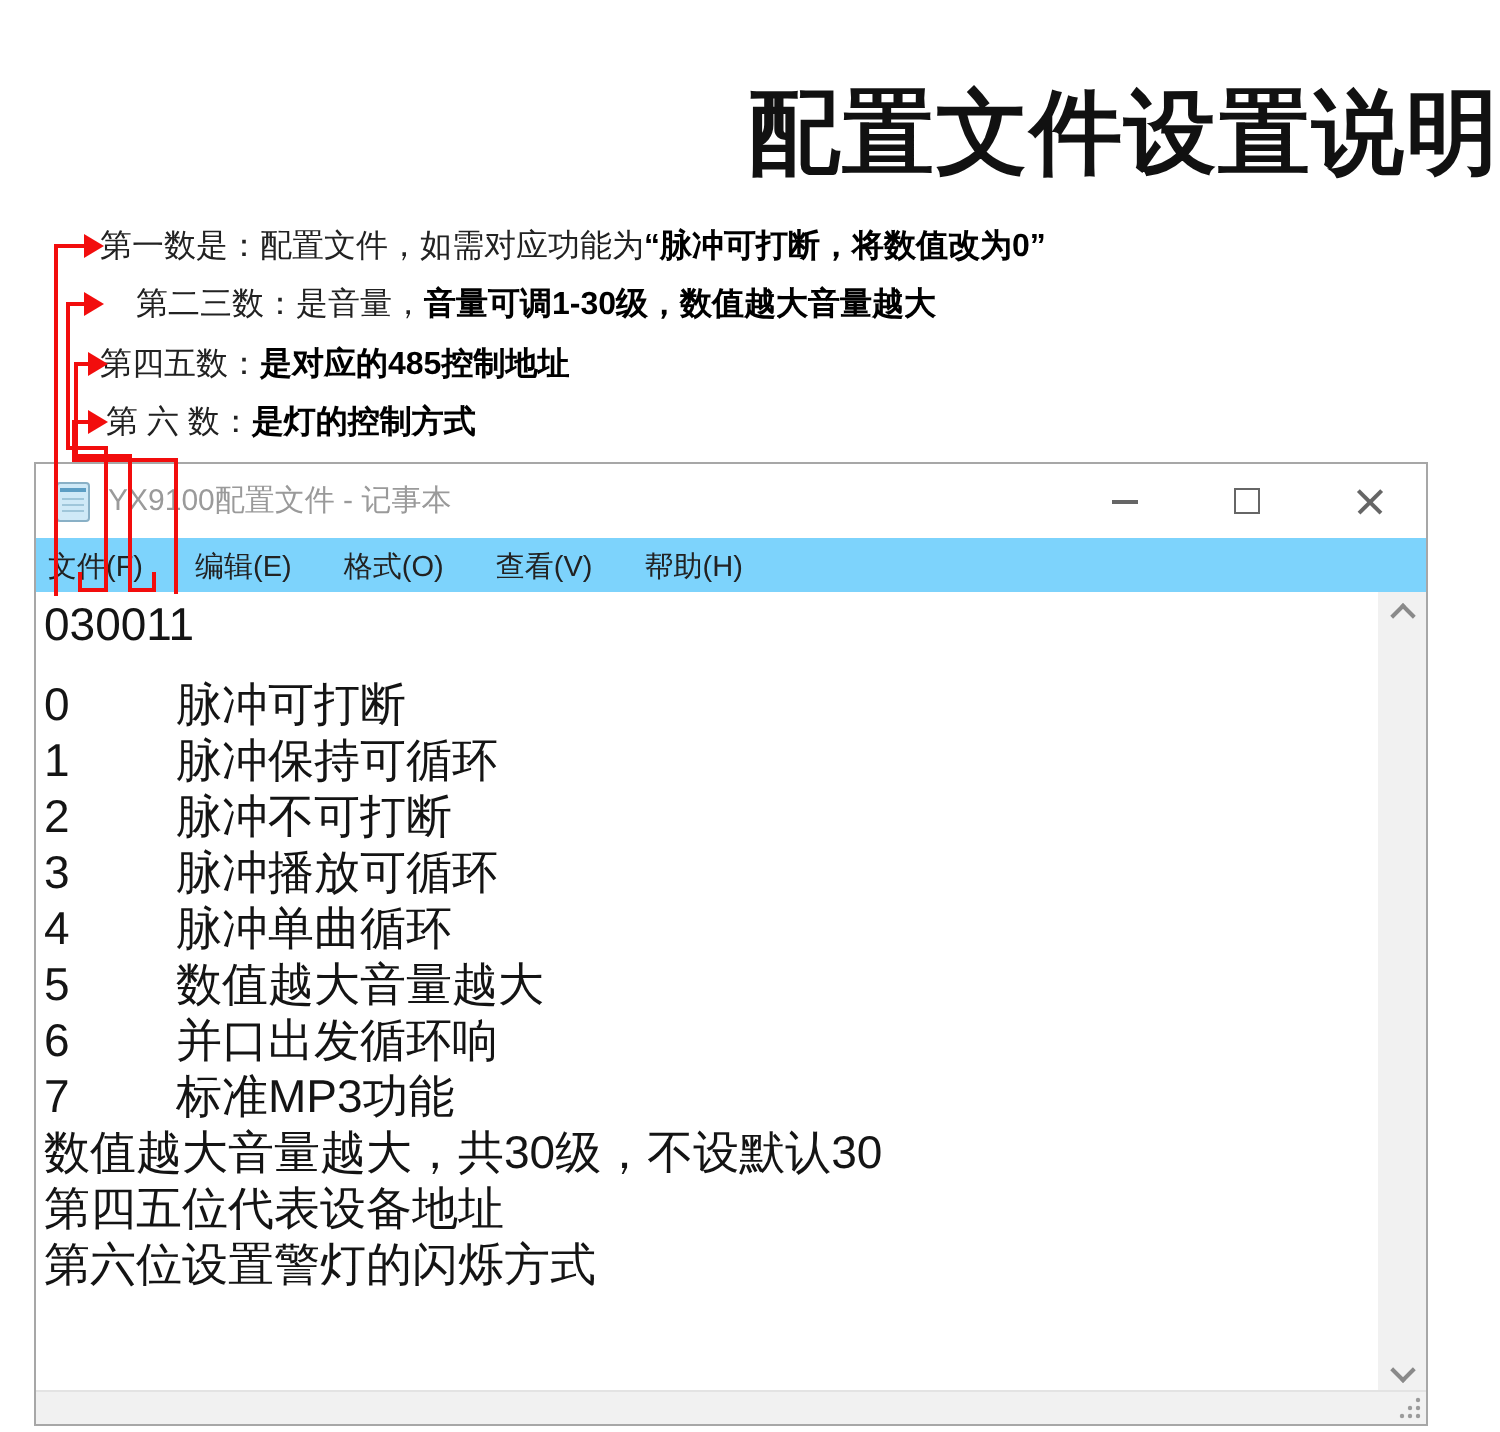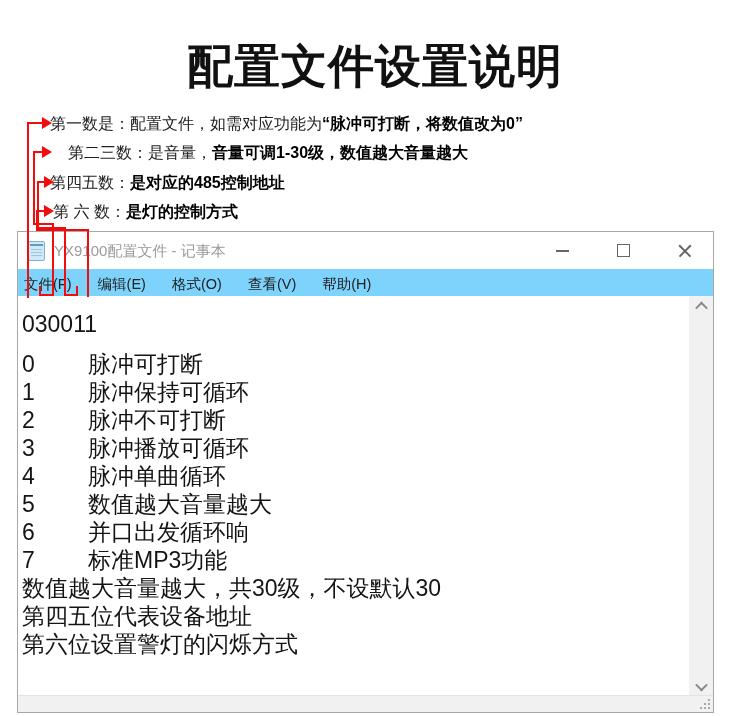--- a/index.html
+++ b/index.html
@@ -3,21 +3,21 @@
 <meta charset="utf-8">
 <style>
   html,body{margin:0;padding:0;}
   body{
     width:750px;height:716px;position:relative;background:#ffffff;
     font-family:"Liberation Sans","DejaVu Sans",sans-serif;
     overflow:hidden;
   }
   
   .heading{
-    position:absolute;top:36px;left:0;width:750px;text-align:center;
+    position:absolute;top:36px;left:0;width:750px;text-align:right;
     font-size:46px;font-weight:800;color:#111;letter-spacing:1px;
   }
   
   .ann{position:absolute;left:50px;font-size:16px;line-height:25px;color:#222;white-space:nowrap;}
   .ann b{color:#000;font-weight:700;}
   .ann1{top:111px;} .ann2{top:140px;margin-left:18px;} .ann3{top:170px;} .ann4{top:199px;left:53px;}
   
   .rl{position:absolute;background:#f20d0d;z-index:20;}
   .arr{position:absolute;width:0;height:0;border:6px solid transparent;border-right:0;
        border-left:10px solid #f20d0d;z-index:20;}
@@ -48,21 +48,21 @@
   .glyph-close:before,.glyph-close:after{
     content:"";position:absolute;left:-1px;top:6px;width:16px;height:1.5px;background:#666;}
   .glyph-close:before{transform:rotate(45deg);} .glyph-close:after{transform:rotate(-45deg);}
   
   .menubar{position:relative;height:27px;background:#7dd3fc;font-size:14.5px;color:#222;
     padding-left:5px;white-space:nowrap;}
   .menu-item{display:inline-block;padding:4px 11px 0 11px;line-height:22px;}
   .menu-item:first-child{padding-left:1px;}
   
   .editor{
-    position:absolute;left:0;top:76px;width:671px;bottom:16px;background:#fff;
+    position:absolute;left:0;top:64px;width:671px;bottom:16px;background:#fff;
     font-size:23px;color:#141414;overflow:hidden;
   }
   .eline{height:28px;line-height:28px;padding-left:4px;white-space:nowrap;}
   .config-line{margin-top:2px;margin-bottom:12px;}
   .eline .num{display:inline-block;width:66px;}
   
   .vscroll{position:absolute;right:0;top:64px;width:24px;bottom:16px;background:#f1f1f1;}
   .sbtn{position:absolute;left:0;width:24px;height:20px;display:flex;align-items:center;
     justify-content:center;}
   .sbtn.up{top:0;} .sbtn.down{bottom:0;}

